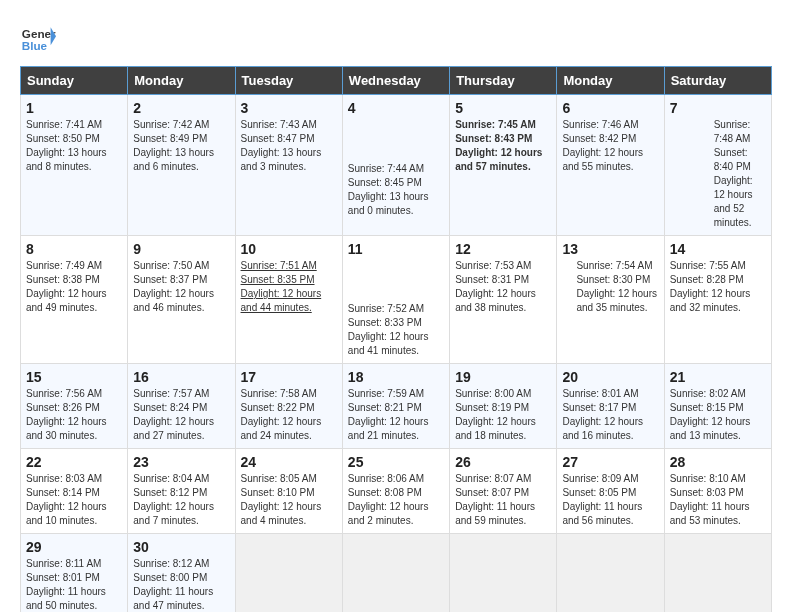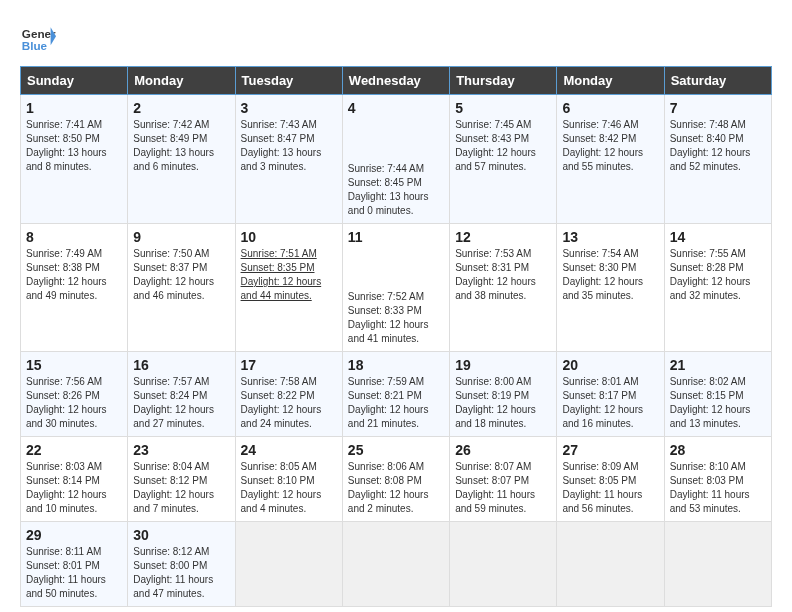--- a/index.html
+++ b/index.html
@@ -128,33 +128,33 @@
 Daylight: 13 hours and 3 minutes.</div>
         </td>
         <td>
           <span class="day-num">4</span>
           <div class="day-info" style="white-space: pre-line; margin-top: 46px;">Sunrise: 7:44 AM
 Sunset: 8:45 PM
 Daylight: 13 hours and 0 minutes.</div>
         </td>
         <td>
           <span class="day-num">5</span>
-          <div class="day-info" style="white-space: pre-line;">Sunrise: 7:45 AM
+          <div class="day-info" style="white-space: pre-line; font-weight: bold;">Sunrise: 7:45 AM
 Sunset: 8:43 PM
 Daylight: 12 hours and 57 minutes.</div>
         </td>
         <td>
           <span class="day-num">6</span>
           <div class="day-info" style="white-space: pre-line;">Sunrise: 7:46 AM
 Sunset: 8:42 PM
 Daylight: 12 hours and 55 minutes.</div>
         </td>
         <td>
           <span class="day-num">7</span>
-          <div class="day-info" style="white-space: pre-line;">Sunrise: 7:48 AM
+          <div class="day-info" style="white-space: pre-line; margin-left: 44px;">Sunrise: 7:48 AM
 Sunset: 8:40 PM
 Daylight: 12 hours and 52 minutes.</div>
         </td>
       </tr>
       <tr>
         <td>
           <span class="day-num">8</span>
           <div class="day-info" style="white-space: pre-line;">Sunrise: 7:49 AM
 Sunset: 8:38 PM
 Daylight: 12 hours and 49 minutes.</div>
@@ -178,21 +178,21 @@
 Daylight: 12 hours and 41 minutes.</div>
         </td>
         <td>
           <span class="day-num">12</span>
           <div class="day-info" style="white-space: pre-line;">Sunrise: 7:53 AM
 Sunset: 8:31 PM
 Daylight: 12 hours and 38 minutes.</div>
         </td>
         <td>
           <span class="day-num">13</span>
-          <div class="day-info" style="white-space: pre-line;">Sunrise: 7:54 AM
+          <div class="day-info" style="white-space: pre-line; margin-left: 14px;">Sunrise: 7:54 AM
 Sunset: 8:30 PM
 Daylight: 12 hours and 35 minutes.</div>
         </td>
         <td>
           <span class="day-num">14</span>
           <div class="day-info" style="white-space: pre-line;">Sunrise: 7:55 AM
 Sunset: 8:28 PM
 Daylight: 12 hours and 32 minutes.</div>
         </td>
       </tr>

